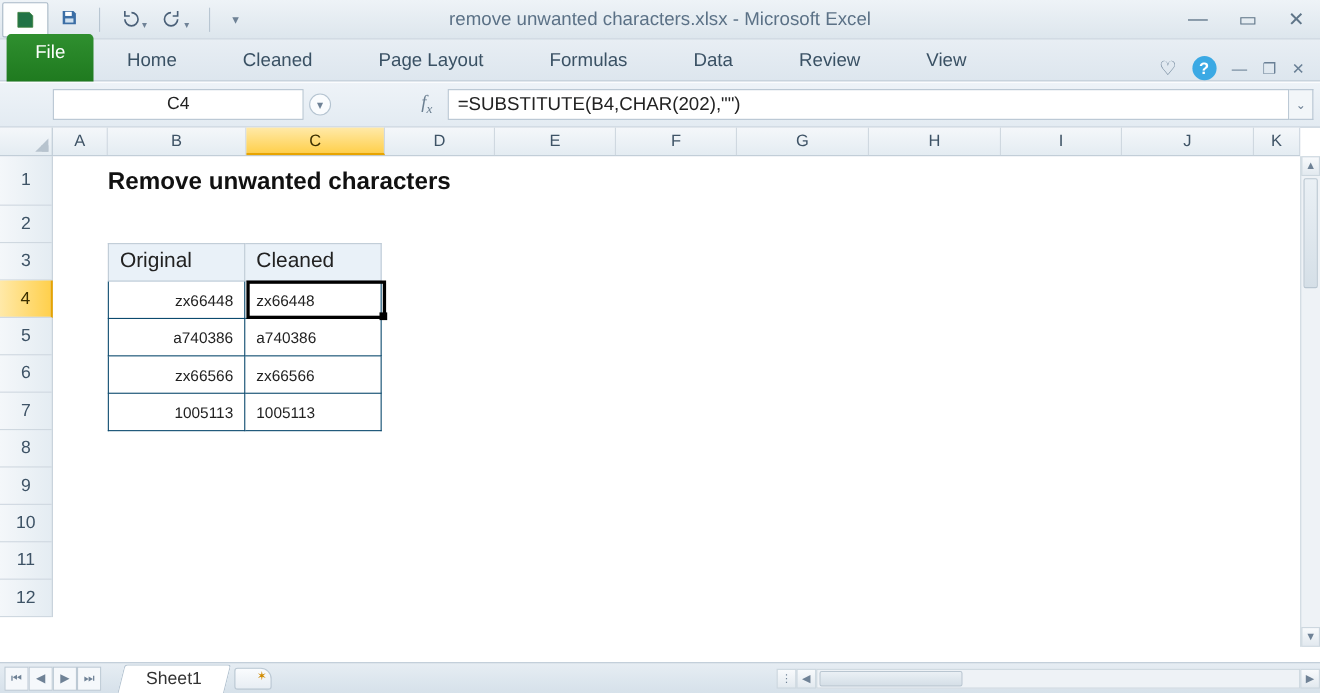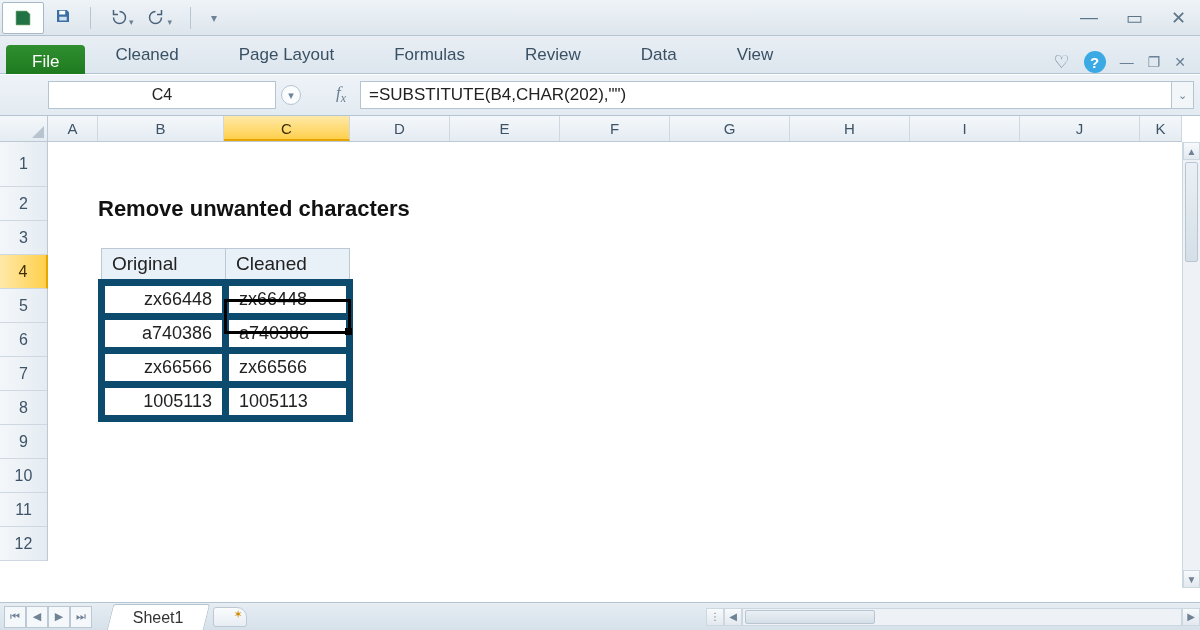--- a/index.html
+++ b/index.html
@@ -39,21 +39,21 @@
     height:38px;
     background:linear-gradient(#e8eef4,#dde6ee);
     border-bottom:1px solid #b5c4d1;
     display:flex; align-items:flex-end;
     padding-left:6px;
     position:relative;
   }
   .file-tab {
     background:linear-gradient(#2f8f2f,#1f7a1f);
     color:#fff;
-    padding:7px 26px 2px;
+    padding:7px 26px 16px;
     font-size:17px;
     border-top-left-radius:4px; border-top-right-radius:4px;
     position:relative; top:1px;
   }
   .rtab {
     color:#3a5164; font-size:17px;
     padding:7px 30px 8px; cursor:default;
   }
   .right-tools {
     margin-left:auto; margin-right:14px;
@@ -78,21 +78,21 @@
   }
   .namebox .dd {
     position:absolute; right:-26px;
     width:20px; height:20px;
     border:1px solid #b5c4d1; border-radius:50%;
     background:#fafcfe;
     display:flex; align-items:center; justify-content:center;
     font-size:11px; color:#6f8296;
   }
   .fx-btn {
-    margin-left:60px; font-style:italic; font-family:"Times New Roman",serif;
+    margin-left:107px; font-style:italic; font-family:"Times New Roman",serif;
     font-size:17px; color:#6b7f91;
   }
   .formula-input {
     flex:1; margin-left:14px; height:28px;
     border:1px solid #b5c4d1; background:#fff;
     padding:3px 8px; font-size:17px; color:#222;
     display:flex; align-items:center;
   }
   .fbar-exp {
     width:22px; height:28px;
@@ -132,37 +132,37 @@
     border-right:1px solid #bcc9d4;
     z-index:2;
   }
   .rowh {
     height:34px; border-bottom:1px solid #cfd8e0;
     text-align:center; line-height:33px;
     font-size:16px; color:#3e5366;
   }
   .rowh.first { height:45px; line-height:44px;}
   .rowh.active { background:linear-gradient(90deg,#ffe9a8,#ffd04d); color:#3b2f00; border-right:2px solid #e8a400; margin-right:-1px;}
-  .cells { position:absolute; top:26px; left:48px; right:18px; bottom:0;margin-top:44px;}
+  .cells { position:absolute; top:26px; left:48px; right:18px; bottom:0;}
   .title-cell { position:absolute; top:0; left:50px; height:45px; display:flex; align-items:center; font-size:22px; font-weight:bold; color:#111;}
   table.data {
     position:absolute;
-    top:62px; left:50px;
+    top:79px; left:50px;
     border-collapse:collapse;
   }
   table.data th {
     background:#e9f1f8;
     border:1px solid #bcc9d4;
     font-weight:normal; font-size:19px; color:#222;
     text-align:left; padding:3px 10px 4px;
     height:34px;
   }
   table.data td {
-    border:7px solid #0c4a6e;
-    font-size:18px; color:#222;
+    border:1px solid #0c4a6e;
+    font-size:14px; color:#222;
     height:34px; padding:0 10px;
     text-align:right;
   }
   table.data td.left { text-align:left; }
   table.data th:first-child, table.data td:first-child { width:124px;}
   table.data th:last-child, table.data td:last-child { width:124px;}
   .active-cell {
     position:absolute;
     border:3px solid #000;
     pointer-events:none;
@@ -218,35 +218,37 @@
           <path d="M14 6a8 8 0 1 1-8 8" fill="none" stroke="#4a6078" stroke-width="2"></path>
           <path d="M6 4v6h6" fill="none" stroke="#4a6078" stroke-width="2"></path>
         </svg><span class="drop">▾</span></span>
     <span><svg class="ico" viewBox="0 0 24 24">
           <path d="M10 6a8 8 0 1 0 8 8" fill="none" stroke="#4a6078" stroke-width="2"></path>
           <path d="M18 4v6h-6" fill="none" stroke="#4a6078" stroke-width="2"></path>
         </svg><span class="drop">▾</span></span>
     <span class="sep-v"></span>
     <span class="drop" style="font-size:12px;">▾</span>
   </div>
+  <div class="title">remove unwanted characters.xlsx  -  Microsoft Excel</div>
   <div class="winbtns">
     <span>―</span>
     <span>▭</span>
     <span>✕</span>
   </div>
 </div>
 
 <div class="ribbon-tabs">
   <div class="file-tab">File</div>
   <div id="rtabs" style="display: contents;"></div>
+  <div class="rtab">Home</div>
     <div class="rtab">Cleaned</div>
     <div class="rtab">Page Layout</div>
     <div class="rtab">Formulas</div>
+    <div class="rtab">Data</div>
     <div class="rtab">Review</div>
-    <div class="rtab">Data</div>
     <div class="rtab">View</div>
     <div class="right-tools">
     <span class="heart">♡</span>
     <span class="help-circle">?</span>
     <span>―</span>
     <span>❐</span>
     <span>✕</span>
   </div>
 </div>
 

